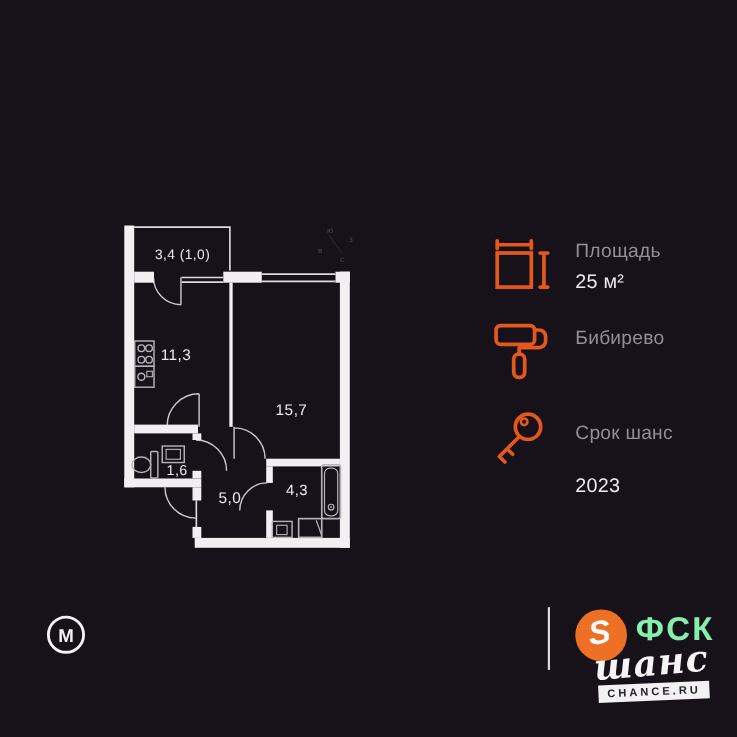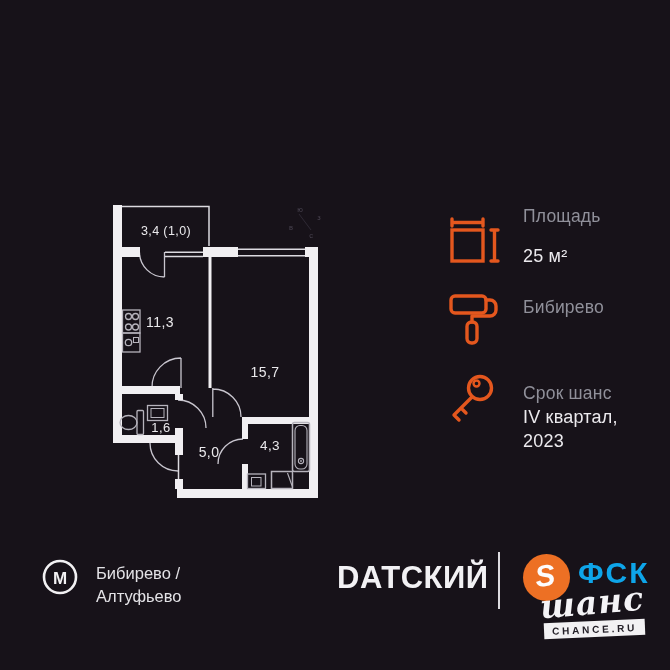--- a/index.html
+++ b/index.html
@@ -23,21 +23,21 @@
   .brand{position:absolute;left:337px;top:560px;color:#f2f1f4;font-size:31px;font-weight:700;letter-spacing:.5px;}
   .divider{position:absolute;left:498px;top:552px;width:2px;height:57px;background:#dcdbdf;}
   .fsk-circle{
     position:absolute;left:523px;top:554px;width:47px;height:47px;border-radius:50%;
     background:#ed7024;display:flex;align-items:center;justify-content:center;
   }
   .fsk-circle span{
     color:#fdfcfd;font-size:30px;font-weight:700;font-style:italic;
     transform:translate(-1px,-2px) rotate(-8deg);line-height:1;
   }
-  .fsk-name{position:absolute;left:578px;top:556px;color:#0ea5e9;font-size:30px;font-weight:700;letter-spacing:2px;}
+  .fsk-name{position:absolute;left:578px;top:556px;color:#86efac;font-size:30px;font-weight:700;letter-spacing:2px;}
   .fsk-script{
     position:absolute;left:534px;top:586px;width:116px;text-align:center;
     color:#f4f3f6;font-family:"DejaVu Serif",serif;font-style:italic;font-weight:700;
     font-size:33px;letter-spacing:1px;transform:rotate(-5deg);line-height:1;
   }
   .fsk-site{
     position:absolute;left:544px;top:621px;background:#f2f1f3;color:#242028;
     font-size:10px;font-weight:700;letter-spacing:2.8px;padding:3px 8px 2px 8px;
     transform:rotate(-2.5deg);
   }
@@ -139,53 +139,47 @@
     </g>
   </svg>
 
   <svg class="spec-icon" style="left:448px;top:214px;" width="54" height="54" viewBox="0 0 54 54">
     <g stroke="#e4571e" stroke-width="3.4" fill="none" stroke-linecap="round">
       <rect x="4" y="16" width="31" height="31"></rect>
       <path d="M4,5 V12 M35,5 V12 M4,8.5 H35"></path>
       <path d="M43,16 H50 M43,47 H50 M46.5,16 V47"></path>
     </g>
   </svg>
-  <div class="spec-label" style="top:206px;">Площадь</div>
+  <div class="spec-label" style="top:218px;">Площадь</div>
   <div class="spec-value" style="top:246px;">25 м²</div>
 
   <svg class="spec-icon" style="left:448px;top:292px;" width="52" height="58" viewBox="0 0 52 58">
     <g stroke="#e4571e" stroke-width="3.4" fill="none" stroke-linecap="round" stroke-linejoin="round">
       <rect x="3" y="4" width="35" height="17" rx="4"></rect>
       <path d="M38,8 h4 a6,6 0 0 1 6,6 v4 a6,6 0 0 1 -6,6 H24 v6"></path>
       <rect x="19" y="30" width="10" height="21" rx="4.5"></rect>
     </g>
   </svg>
   <div class="spec-label" style="top:297px;">Бибирево</div>
 
   <svg class="spec-icon" style="left:444px;top:373px;" width="58" height="56" viewBox="0 0 58 56">
     <g stroke="#e4571e" stroke-width="3.4" fill="none" stroke-linecap="round" stroke-linejoin="round">
       <circle cx="36" cy="15" r="11.5"></circle>
       <circle cx="32.5" cy="10.5" r="3" stroke-width="2.4"></circle>
       <path d="M28,24 L10,42 M10,42 L15,47 M17,35 L22,40"></path>
     </g>
   </svg>
   <div class="spec-label" style="top:383px;">Срок шанс</div>
-  <div class="spec-value" style="top:407px;">IV квартал,</div>
   <div class="spec-value" style="top:431px;">2023</div>
 
   <svg class="abs" style="left:41px;top:558px;" width="38" height="38" viewBox="0 0 38 38">
     <circle cx="19" cy="19" r="16" stroke="#f2f1f3" stroke-width="2.6" fill="none"></circle>
     <text x="19" y="25.5" text-anchor="middle" font-size="17" font-weight="bold" fill="#f2f1f3" font-family="Liberation Sans, sans-serif">М</text>
   </svg>
-  <div class="station">
-    <div>Бибирево /</div>
-    <div>Алтуфьево</div>
-  </div>
 
-  <div class="brand">DАТСКИЙ</div>
   <div class="divider"></div>
 
   <div class="fsk-circle">
     <span>S</span>
   </div>
   <div class="fsk-name">ФСК</div>
   <div class="fsk-script">шанс</div>
   <div class="fsk-site">CHANCE.RU</div>
 
 </div>

